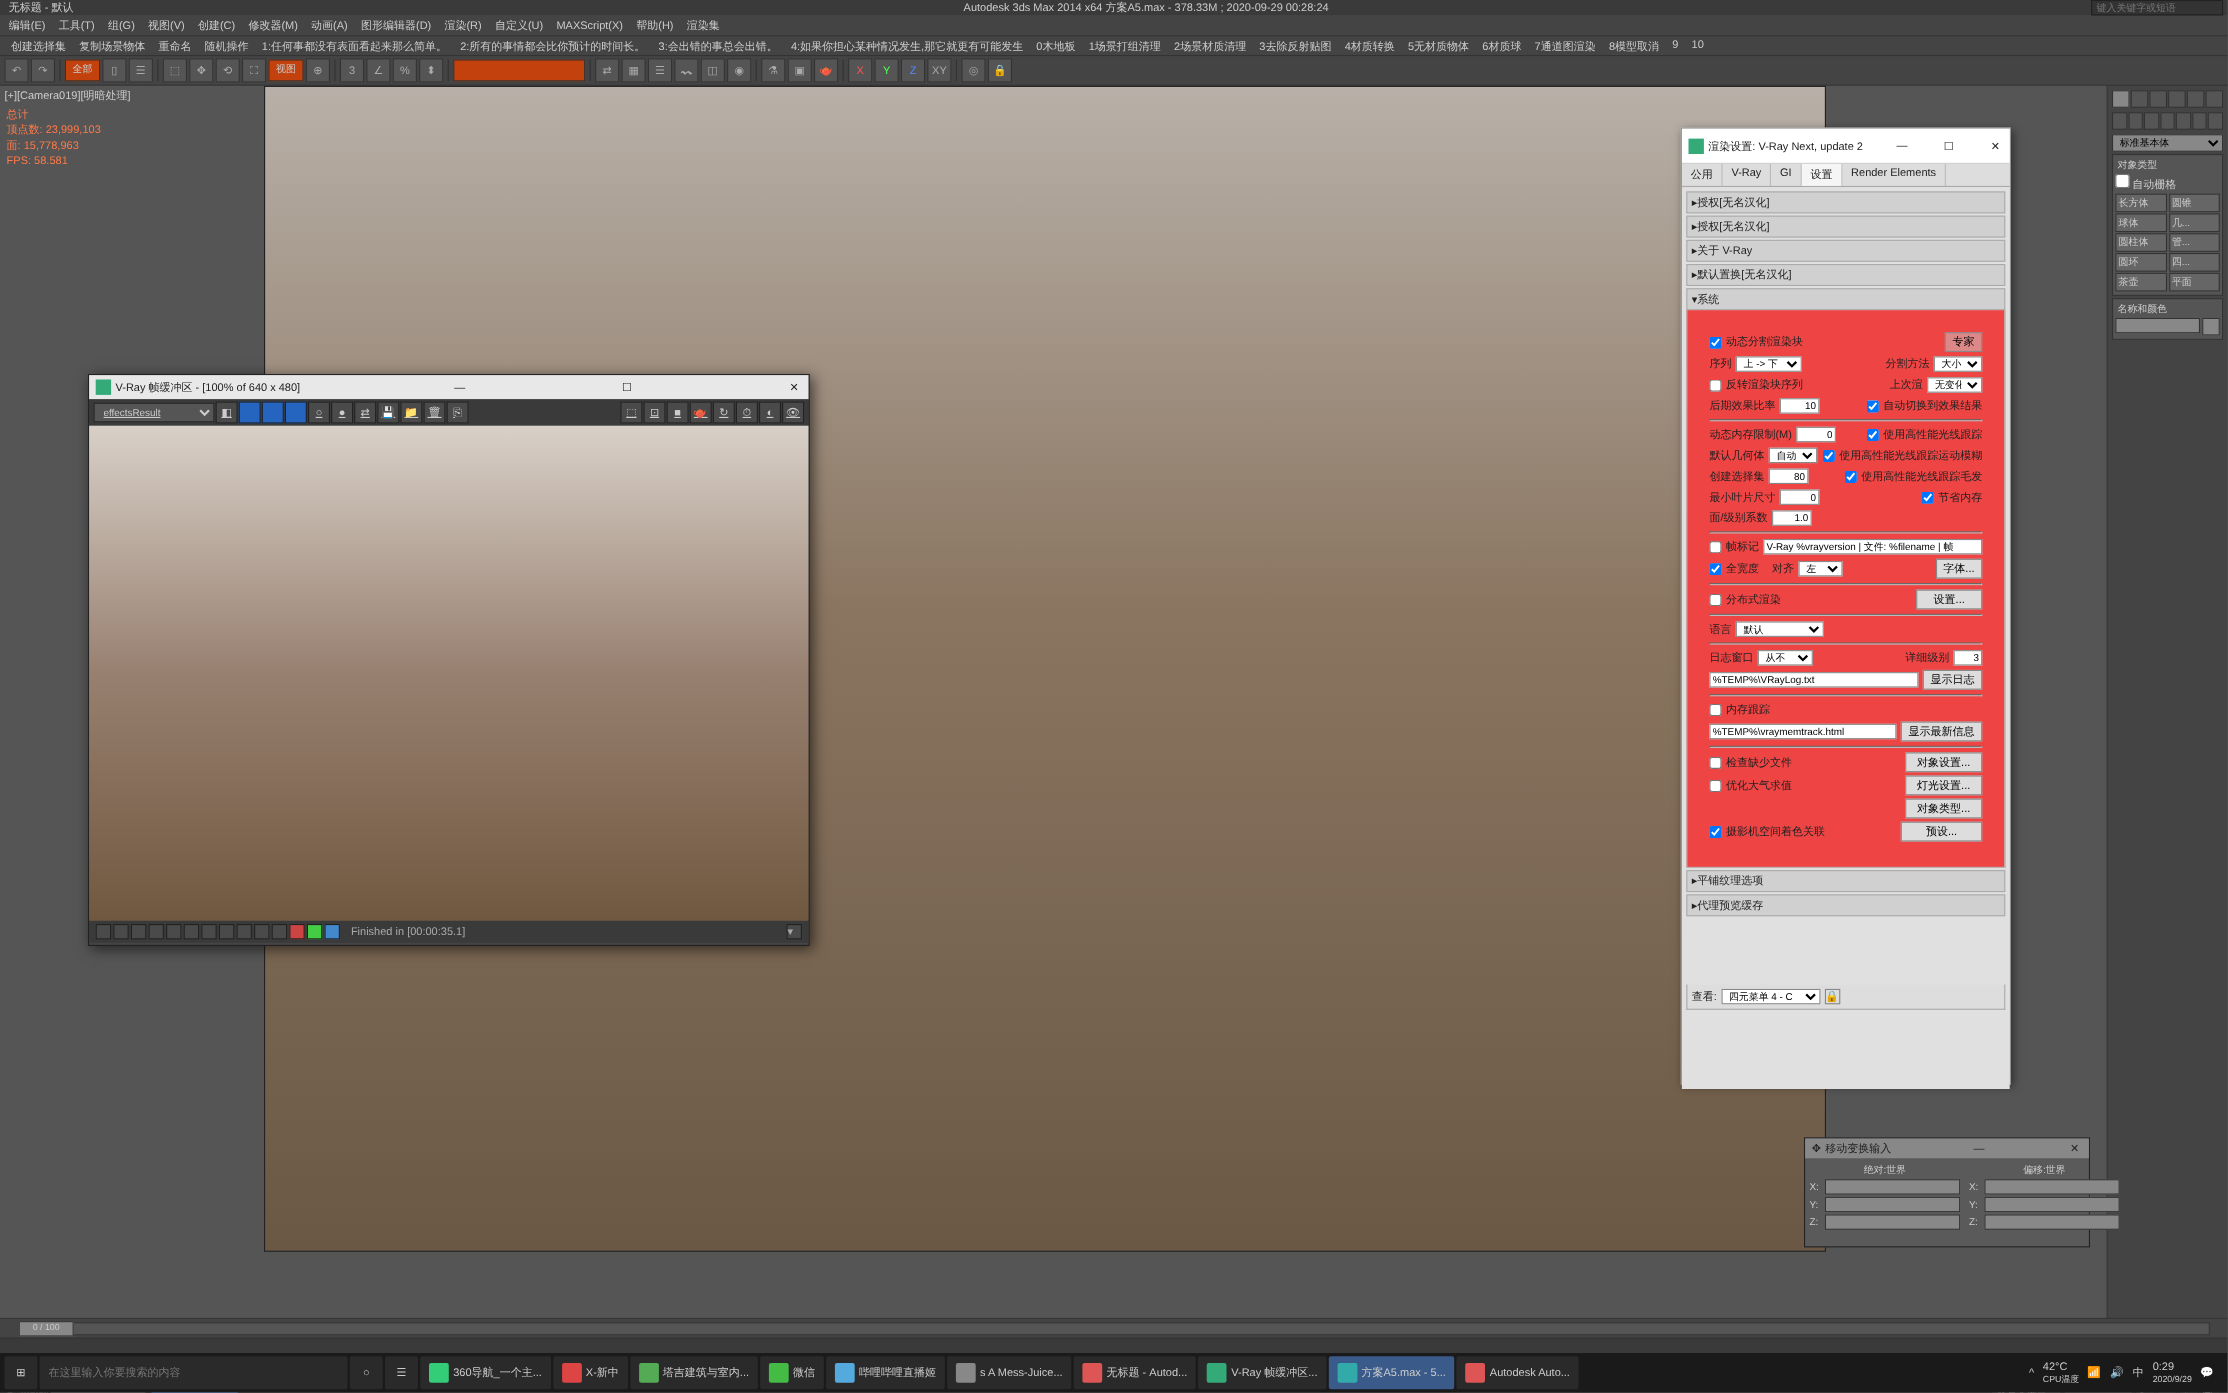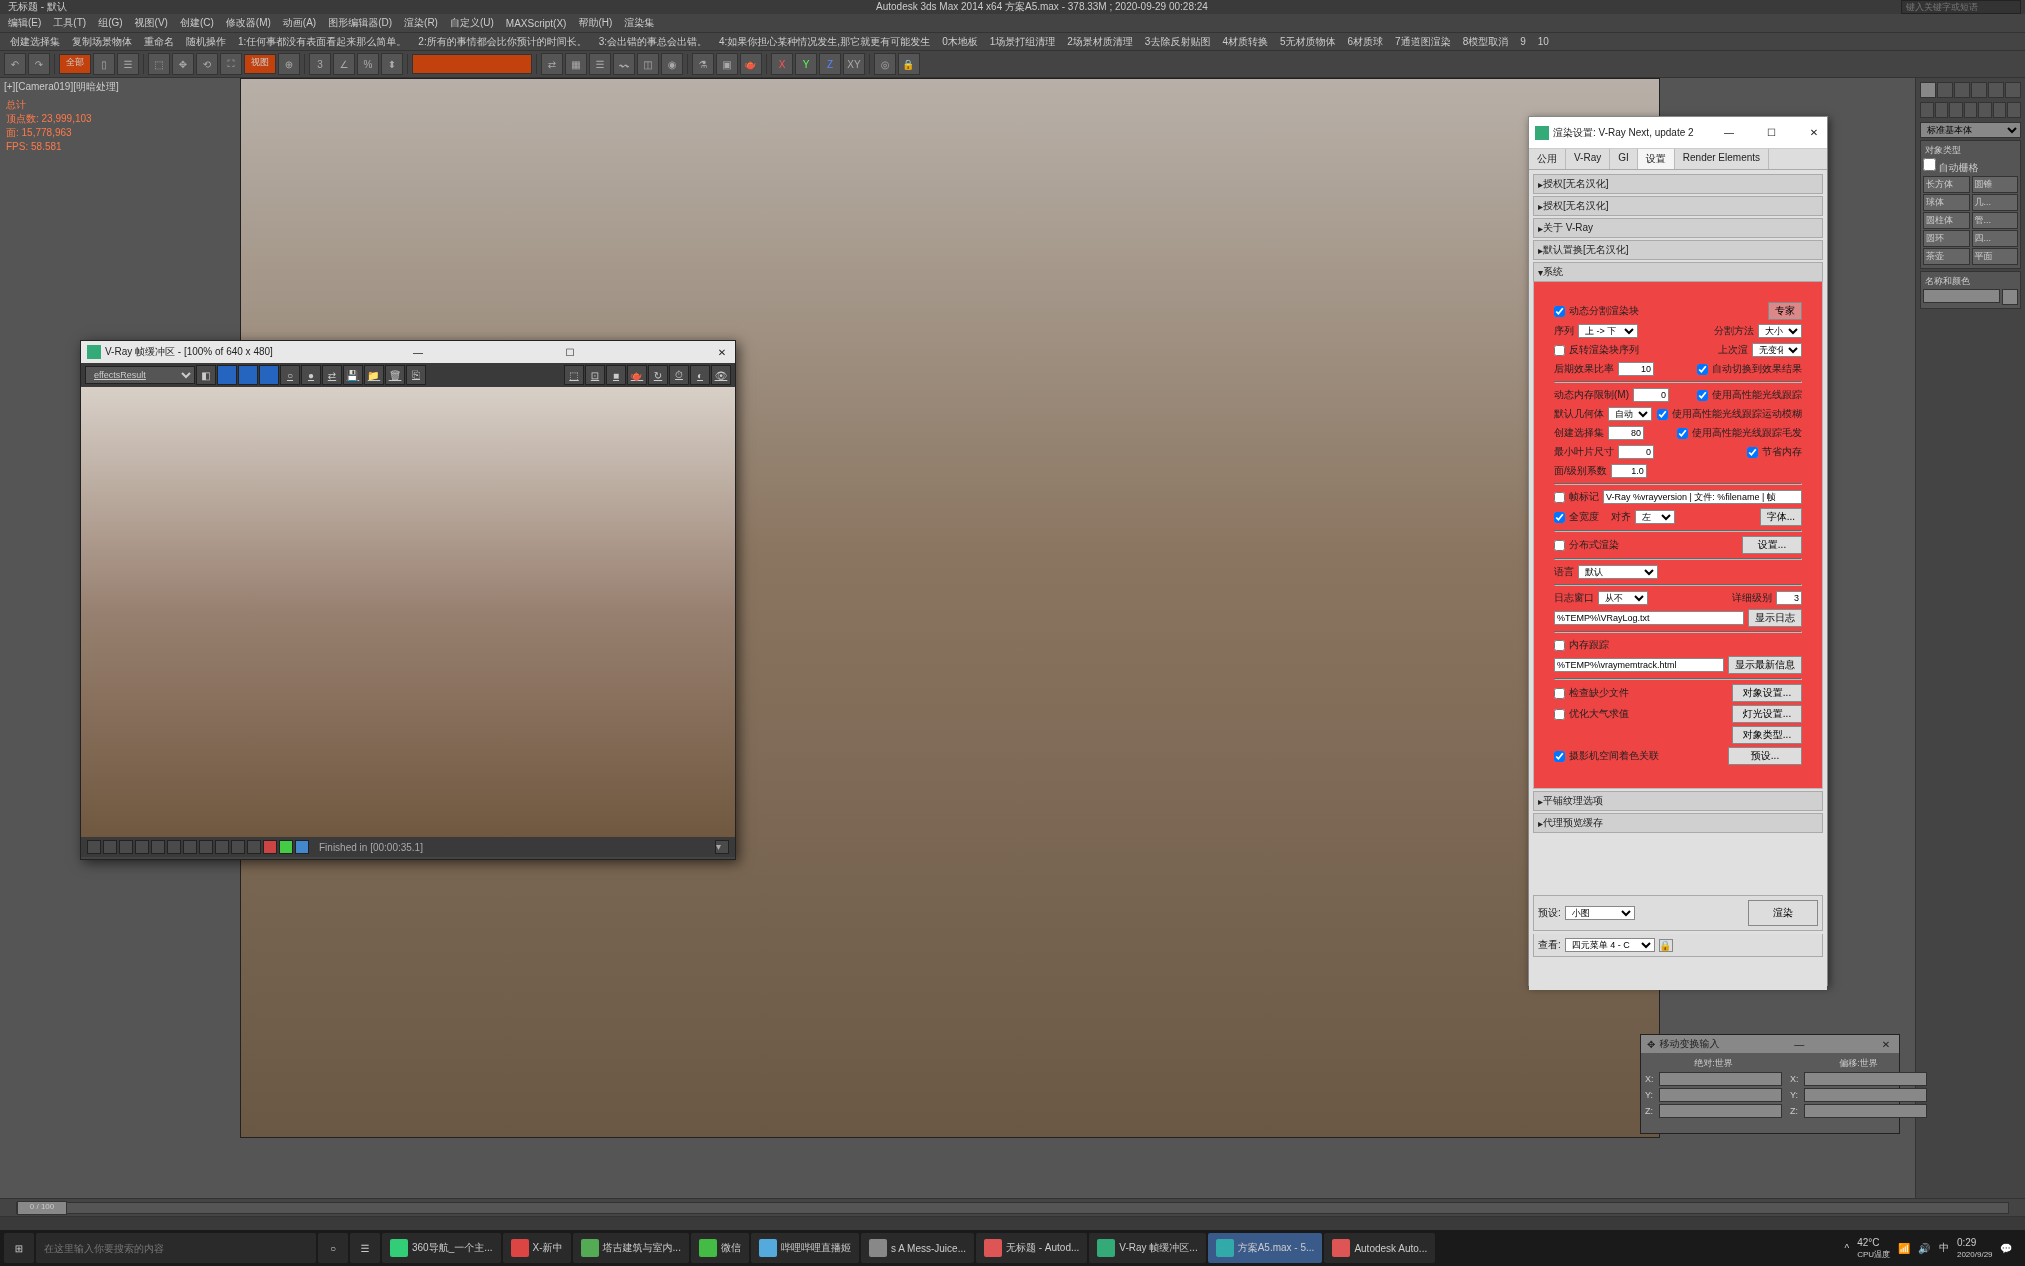--- a/index.html
+++ b/index.html
@@ -433,25 +433,20 @@
           </div>
       </div>
     </div>
     <div class="rollout">
         <div class="ro-head">▸ <span>平铺纹理选项</span></div>
       </div>
     <div class="rollout">
         <div class="ro-head">▸ <span>代理预览缓存</span></div>
       </div>
     <div style="height:60px"></div>
-    <div class="ro-row" style="background:#ddd;padding:4px;border:1px solid #aaa">
-      <label>预设:</label>
-        <select class="ro-drop" style="width:70px"><option>小图</option></select>
-      <button class="ro-btn" style="margin-left:auto;width:70px;height:26px">渲染</button>
-    </div>
     <div class="ro-row" style="background:#ddd;padding:4px;border:1px solid #aaa;border-top:none">
       <label>查看:</label>
         <select class="ro-drop" style="width:90px"><option>四元菜单 4 - C</option></select>
       <div class="ro-btn" style="width:14px;padding:0">🔒</div>
     </div>
   </div>
 </div>
 
 <div class="vfb">
   <div class="vfb-title">

